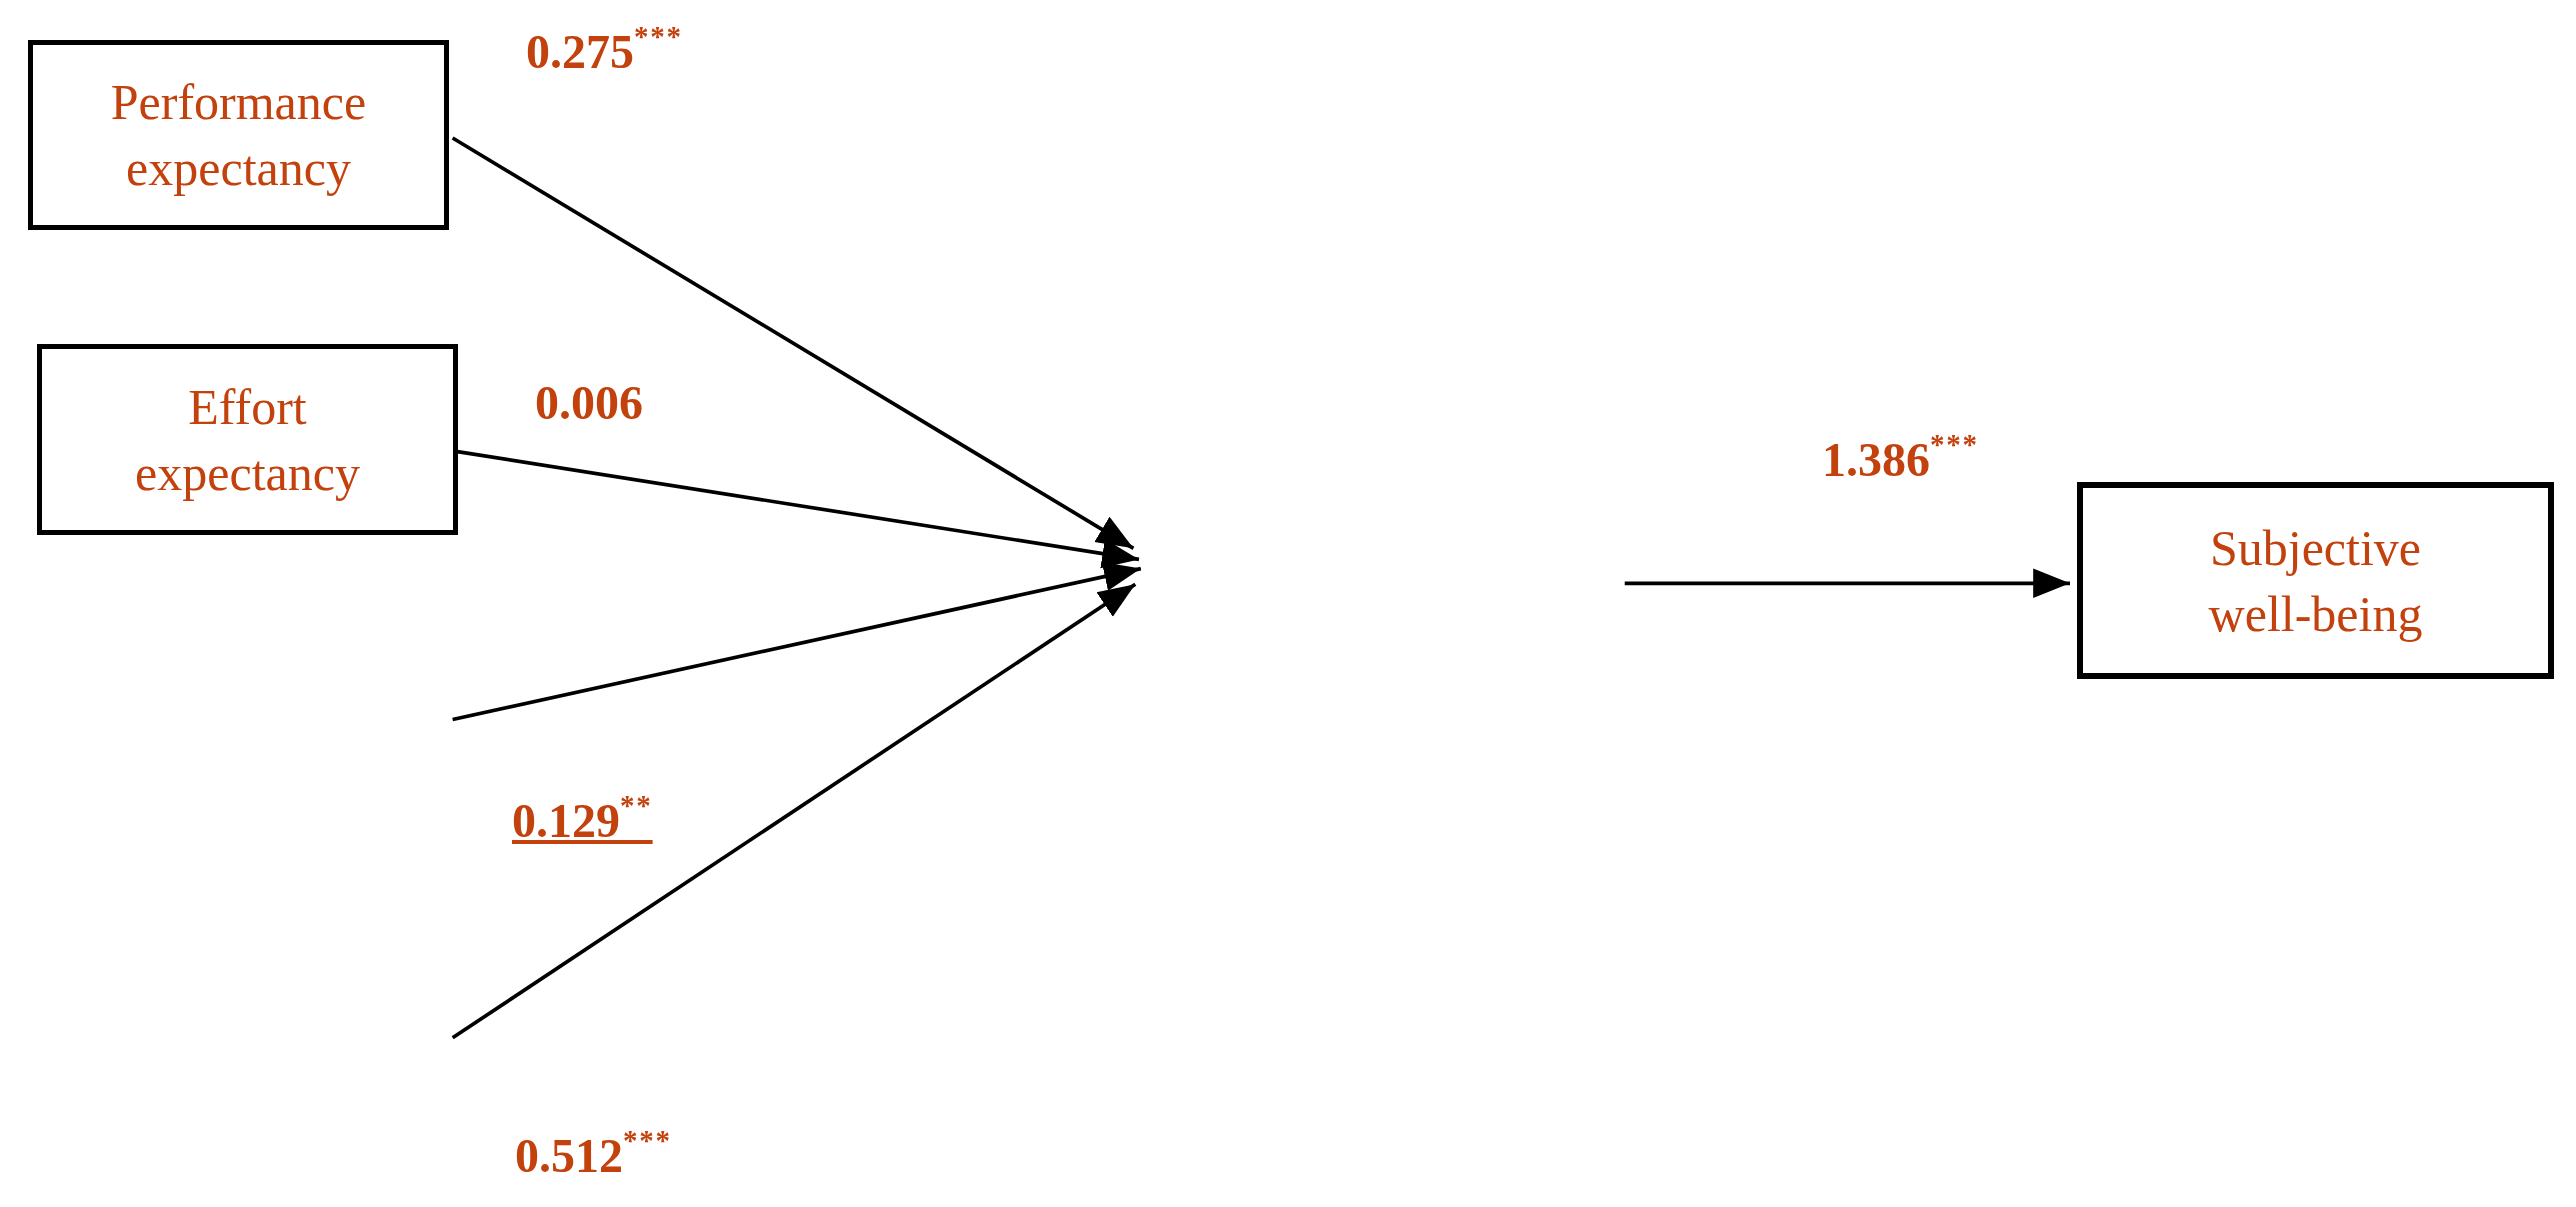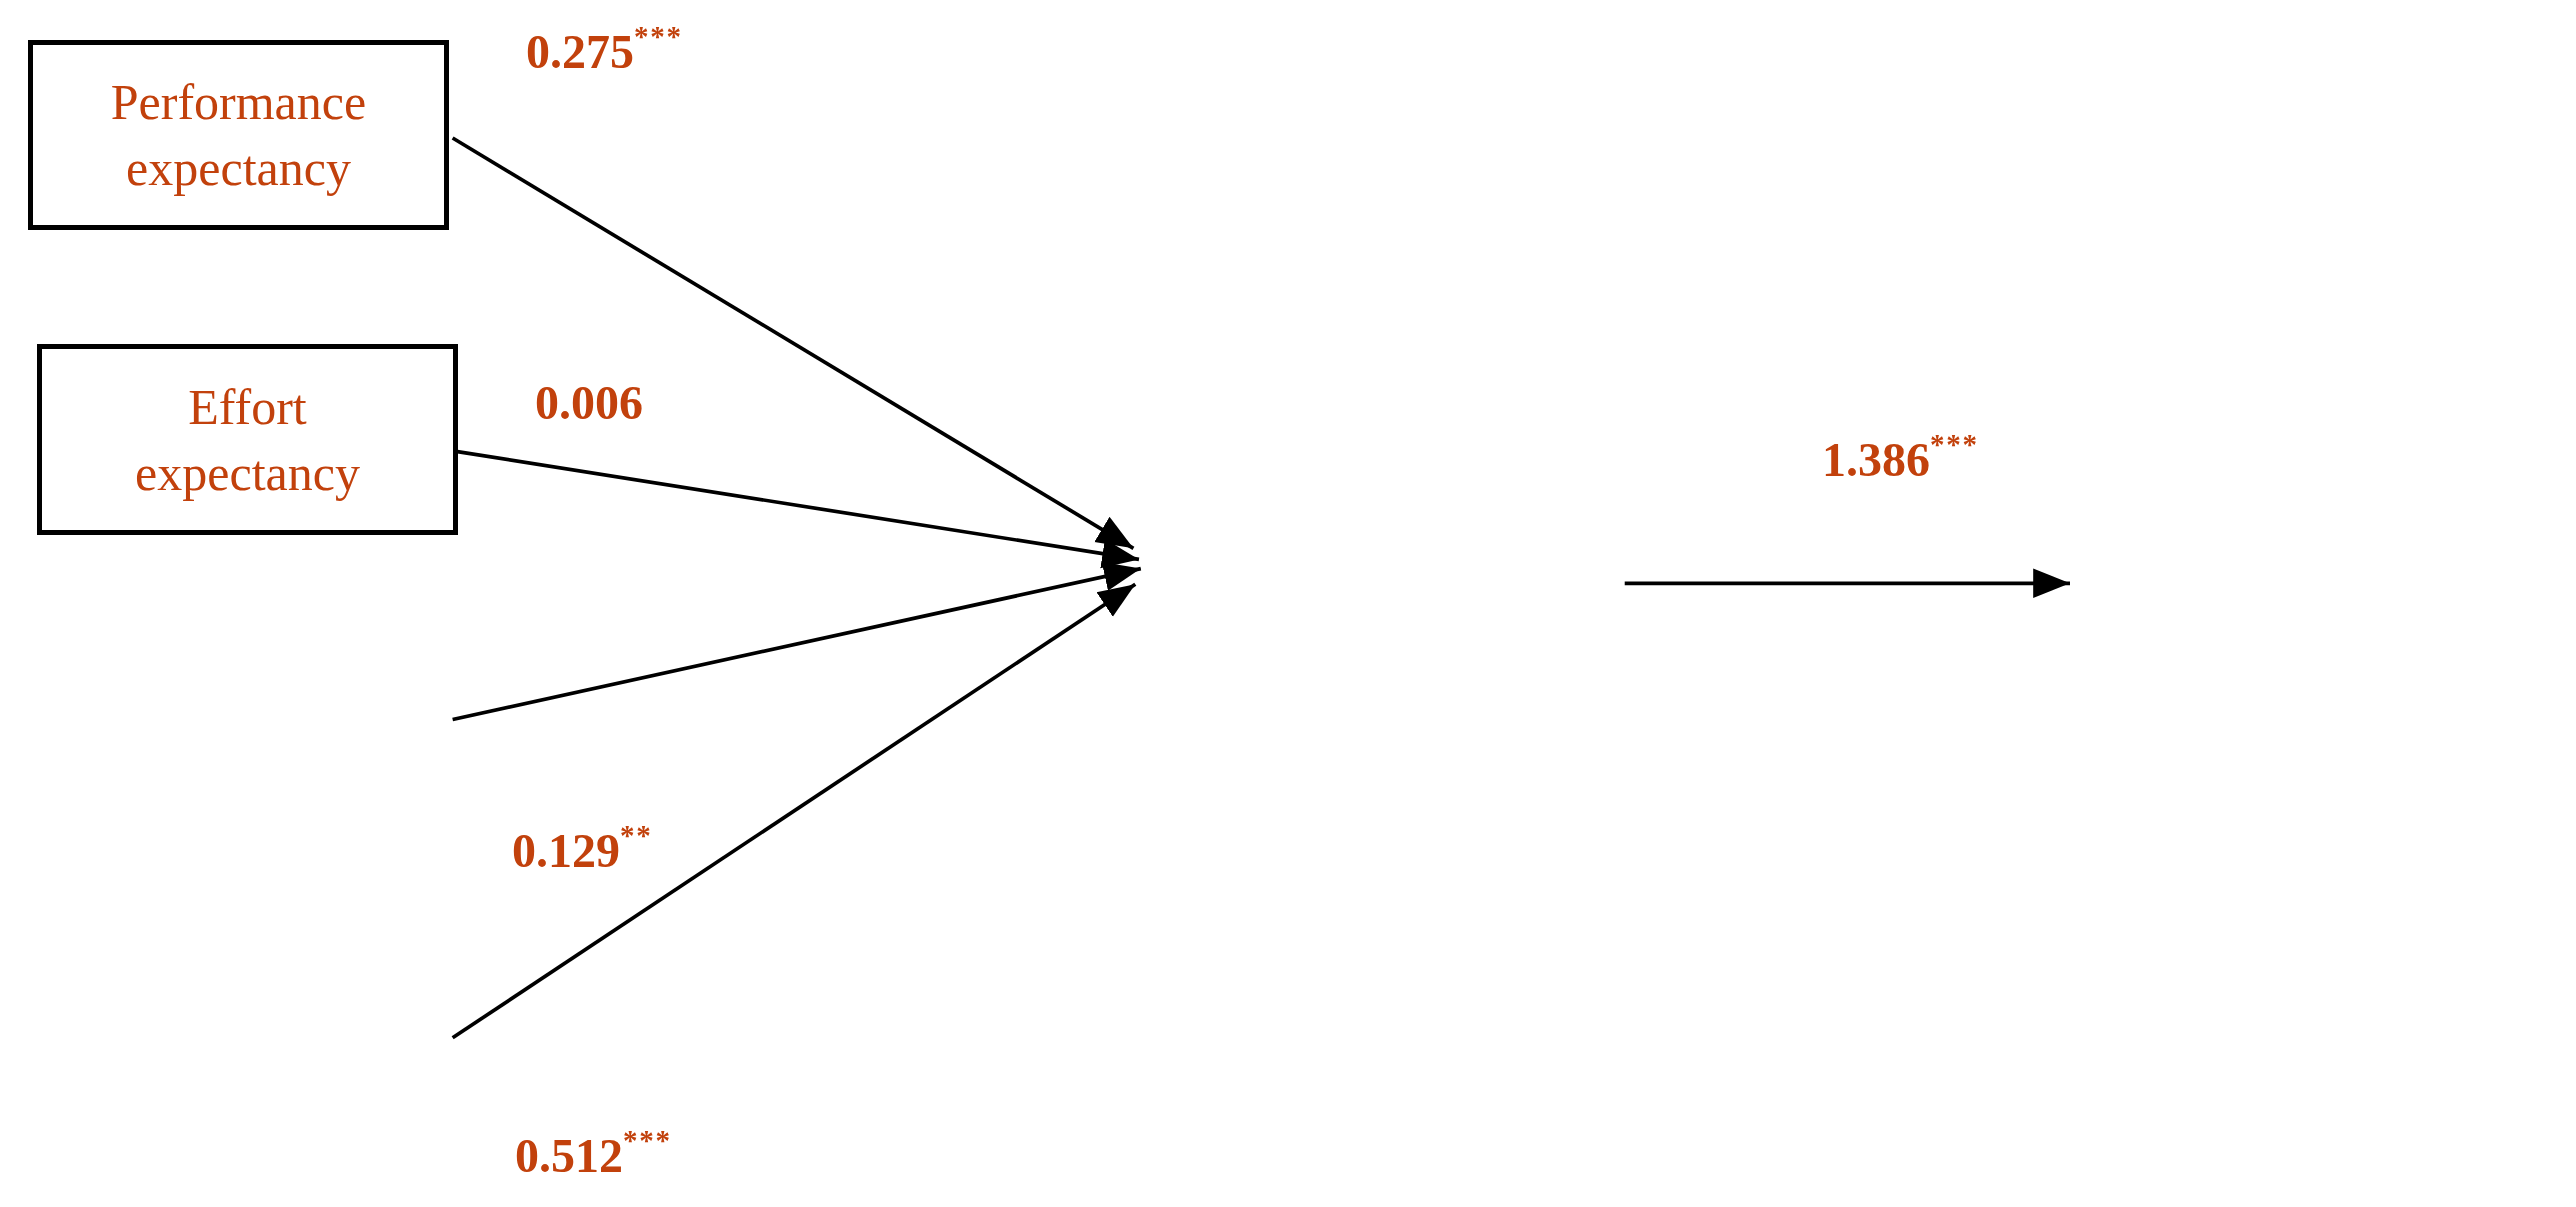--- a/index.html
+++ b/index.html
@@ -85,30 +85,34 @@
   </div>
 
   <div class="box" style="left:28px; top:344px; width:421px; height:191px;margin-left:9px;">
     <span class="box-label">Effort
 expectancy</span>
   </div>
 
 
 
 
+  <div class="box box-heavy" style="left:2077px; top:482px; width:477px; height:197px;">
+    <span class="box-label">Subjective
+well-being</span>
+  </div>
 
   <div class="coef" style="left:526px; top:28px;">
     <span>0.275</span><sup>***</sup>
   </div>
 
   <div class="coef" style="left:535px; top:379px;">
     <span>0.006</span><sup></sup>
   </div>
 
-  <div class="coef" style="left:512px; top:827px;">
+  <div class="coef" style="left:512px; top:797px;text-decoration:underline;">
     <span>0.129</span><sup>**</sup>
   </div>
 
   <div class="coef" style="left:515px; top:1132px;">
     <span>0.512</span><sup>***</sup>
   </div>
 
   <div class="coef" style="left:1822px; top:436px;">
     <span>1.386</span><sup>***</sup>
   </div>

